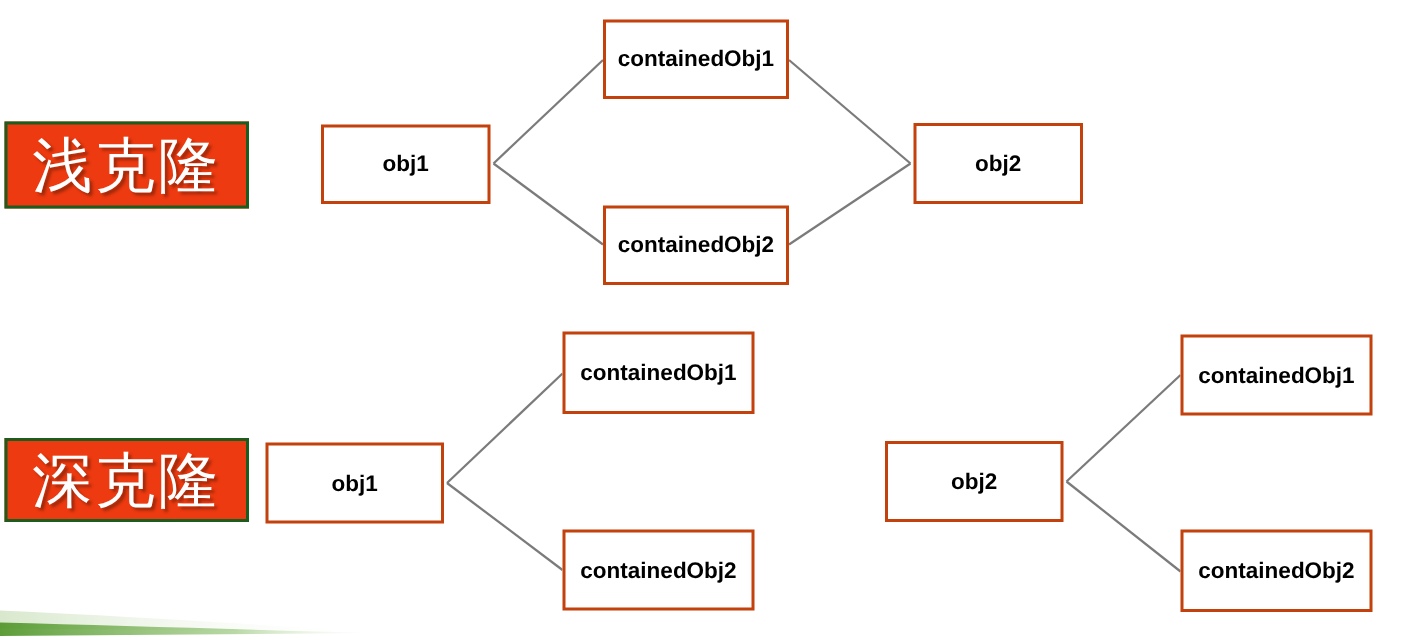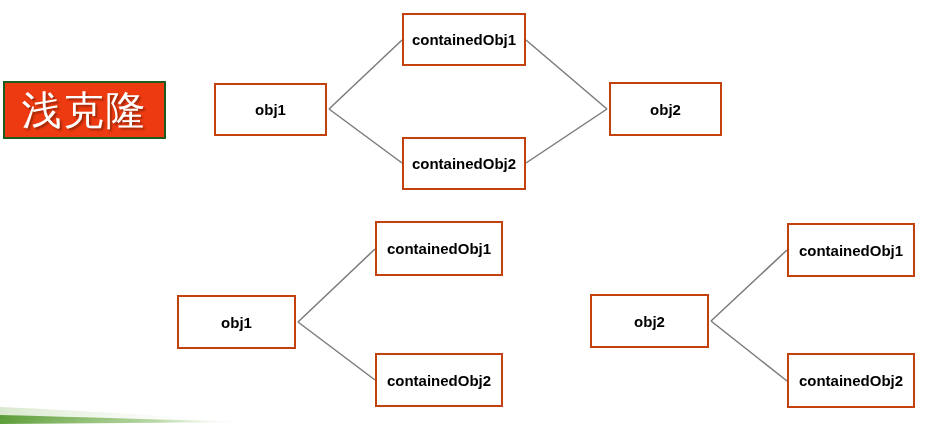--- a/index.html
+++ b/index.html
@@ -89,20 +89,21 @@
       <line class="edge" x1="298" y1="322" x2="375" y2="249"></line>
       <line class="edge" x1="298" y1="322" x2="375" y2="380"></line>
     </g>
     <g>
       <line class="edge" x1="711" y1="321" x2="787" y2="250"></line>
       <line class="edge" x1="711" y1="321" x2="787" y2="381"></line>
     </g>
   </svg>
 
   <div class="tag tag-shallow">浅克隆</div>
+  <div class="tag tag-deep">深克隆</div>
 
   <div class="node n-s-obj1">obj1</div>
   <div class="node n-s-co1">containedObj1</div>
   <div class="node n-s-co2">containedObj2</div>
   <div class="node n-s-obj2">obj2</div>
 
   <div class="node n-d1-obj1">obj1</div>
   <div class="node n-d1-co1">containedObj1</div>
   <div class="node n-d1-co2">containedObj2</div>
 

